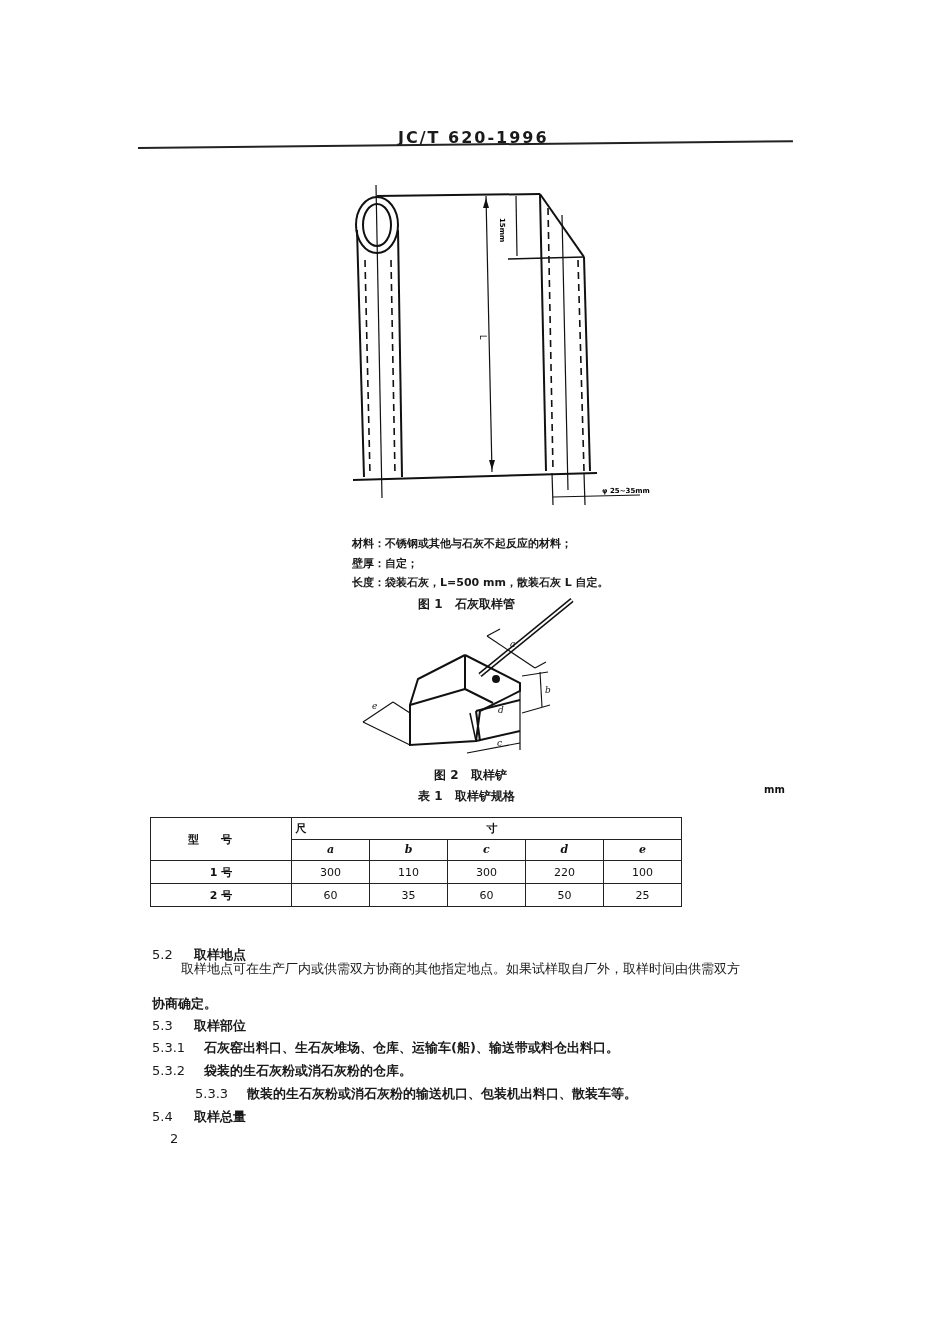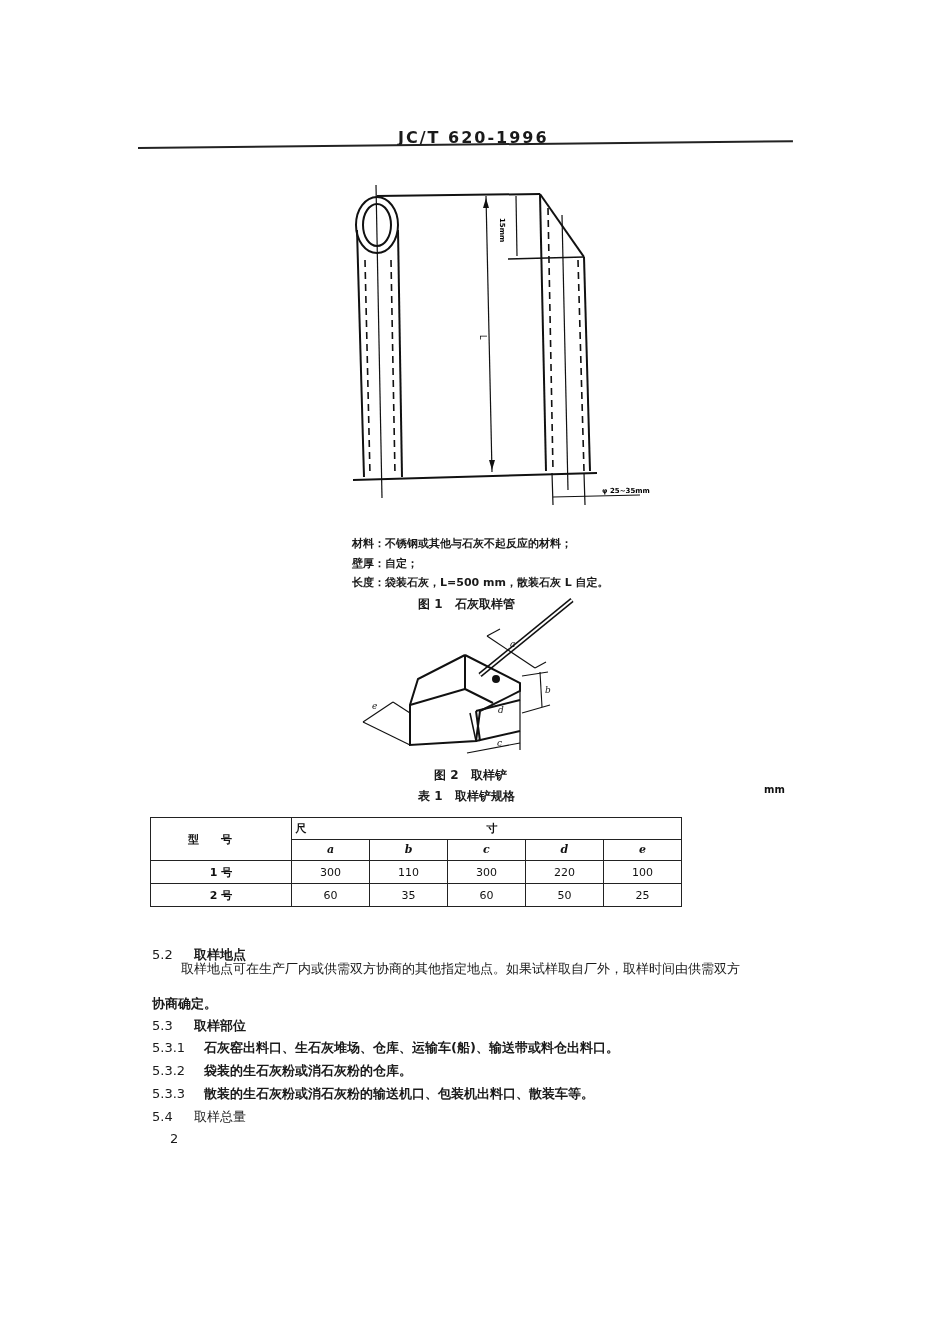--- a/index.html
+++ b/index.html
@@ -160,19 +160,19 @@
 <div class="abs body-text" style="left:152px; top:1017px;">
   <span class="sec-num">5.3</span><span style="font-weight:bold;">取样部位</span>
 </div>
 <div class="abs body-text" style="left:152px; top:1039px;">
   <span class="sec-num" style="width:52px;">5.3.1</span><span style="font-weight:bold;">石灰窑出料口、生石灰堆场、仓库、运输车(船)、输送带或料仓出料口。</span>
 </div>
 <div class="abs body-text" style="left:152px; top:1062px;">
   <span class="sec-num" style="width:52px;">5.3.2</span><span style="font-weight:bold;">袋装的生石灰粉或消石灰粉的仓库。</span>
 </div>
 <div class="abs body-text" style="left:152px; top:1085px;">
-  <span class="sec-num" style="width:52px;">5.3.3</span><span style="font-weight:bold;">散装的生石灰粉或消石灰粉的输送机口、包装机出料口、散装车等。</span>
+  <span class="sec-num" style="width:52px;margin-left:43px;">5.3.3</span><span style="font-weight:bold;">散装的生石灰粉或消石灰粉的输送机口、包装机出料口、散装车等。</span>
 </div>
 <div class="abs body-text" style="left:152px; top:1108px;">
-  <span class="sec-num">5.4</span><span style="font-weight:normal;margin-top:28px;">取样总量</span>
+  <span class="sec-num">5.4</span><span style="font-weight:bold;margin-top:28px;">取样总量</span>
 </div>
 
 <div class="abs body-text" style="left:170px; top:1131px;">2</div>
 
 </body></html>

